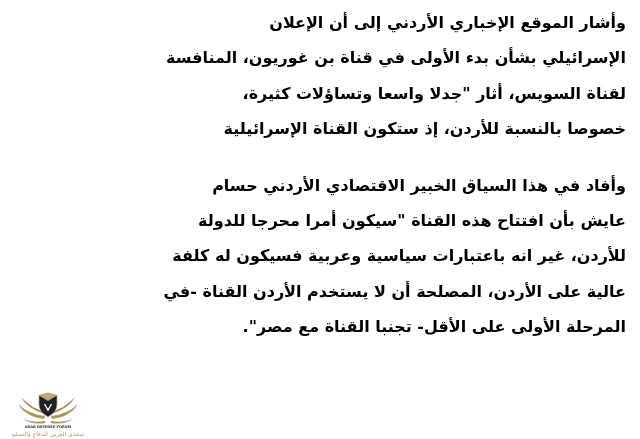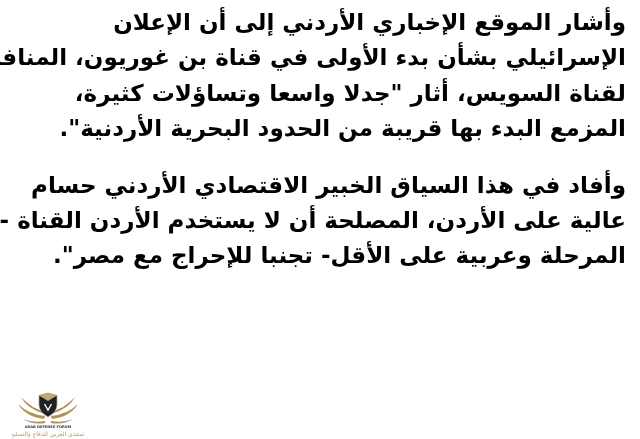--- a/index.html
+++ b/index.html
@@ -12,21 +12,21 @@
     background: #ffffff;
     overflow: hidden;
     position: relative;
     font-family: "DejaVu Sans", sans-serif;
   }
   .article {
     direction: rtl;
     text-align: right;
     color: #000000;
     font-weight: bold;
-    font-size: 23px;
+    font-size: 16px;
     padding: 5px 14px 0 28px;
   }
   .para { margin: 0; }
   .para + .para { margin-top: 21px; text-align: right; }
   .text-line {
     line-height: 35.4px;
     white-space: nowrap;
   }
   .watermark {
     position: absolute;
@@ -42,26 +42,28 @@
   .watermark svg { display: block; }
 </style>
 </head>
 <body>
 
 <div class="article" dir="rtl">
   <div class="para">
     <div class="text-line">وأشار الموقع الإخباري الأردني إلى أن الإعلان</div>
     <div class="text-line">الإسرائيلي بشأن بدء الأولى في قناة بن غوريون، المنافسة</div>
     <div class="text-line">لقناة السويس، أثار "جدلا واسعا وتساؤلات كثيرة،</div>
-    <div class="text-line">المزمع البدء بها قريبة من الحدود البحرية الأردنية".</div>
+    <div class="text-line">خصوصا بالنسبة للأردن، إذ ستكون القناة الإسرائيلية</div>
   </div>
   <div class="para">
     <div class="text-line">وأفاد في هذا السياق الخبير الاقتصادي الأردني حسام</div>
+    <div class="text-line">عايش بأن افتتاح هذه القناة "سيكون أمرا محرجا للدولة</div>
+    <div class="text-line">للأردن، غير انه باعتبارات سياسية وعربية فسيكون له كلفة</div>
     <div class="text-line">عالية على الأردن، المصلحة أن لا يستخدم الأردن القناة -في</div>
-    <div class="text-line">المرحلة وعربية على الأقل- تجنبا للإحراج مع مصر".</div>
+    <div class="text-line">المرحلة الأولى على الأقل- تجنبا القناة مع مصر".</div>
   </div>
 </div>
 
 <div class="watermark">
   <svg viewBox="0 0 72 46" width="72" height="46" xmlns="http://www.w3.org/2000/svg">
 
     <g fill="#ab8d53">
       <path d="M34 20 Q20 17 9 5 Q15 17 33 22 Z"></path>
       <path d="M33 24 Q16 22 6 12 Q14 25 32 27 Z"></path>
       <path d="M33 29 Q20 31 11 27 Q21 33 33 31 Z"></path>

